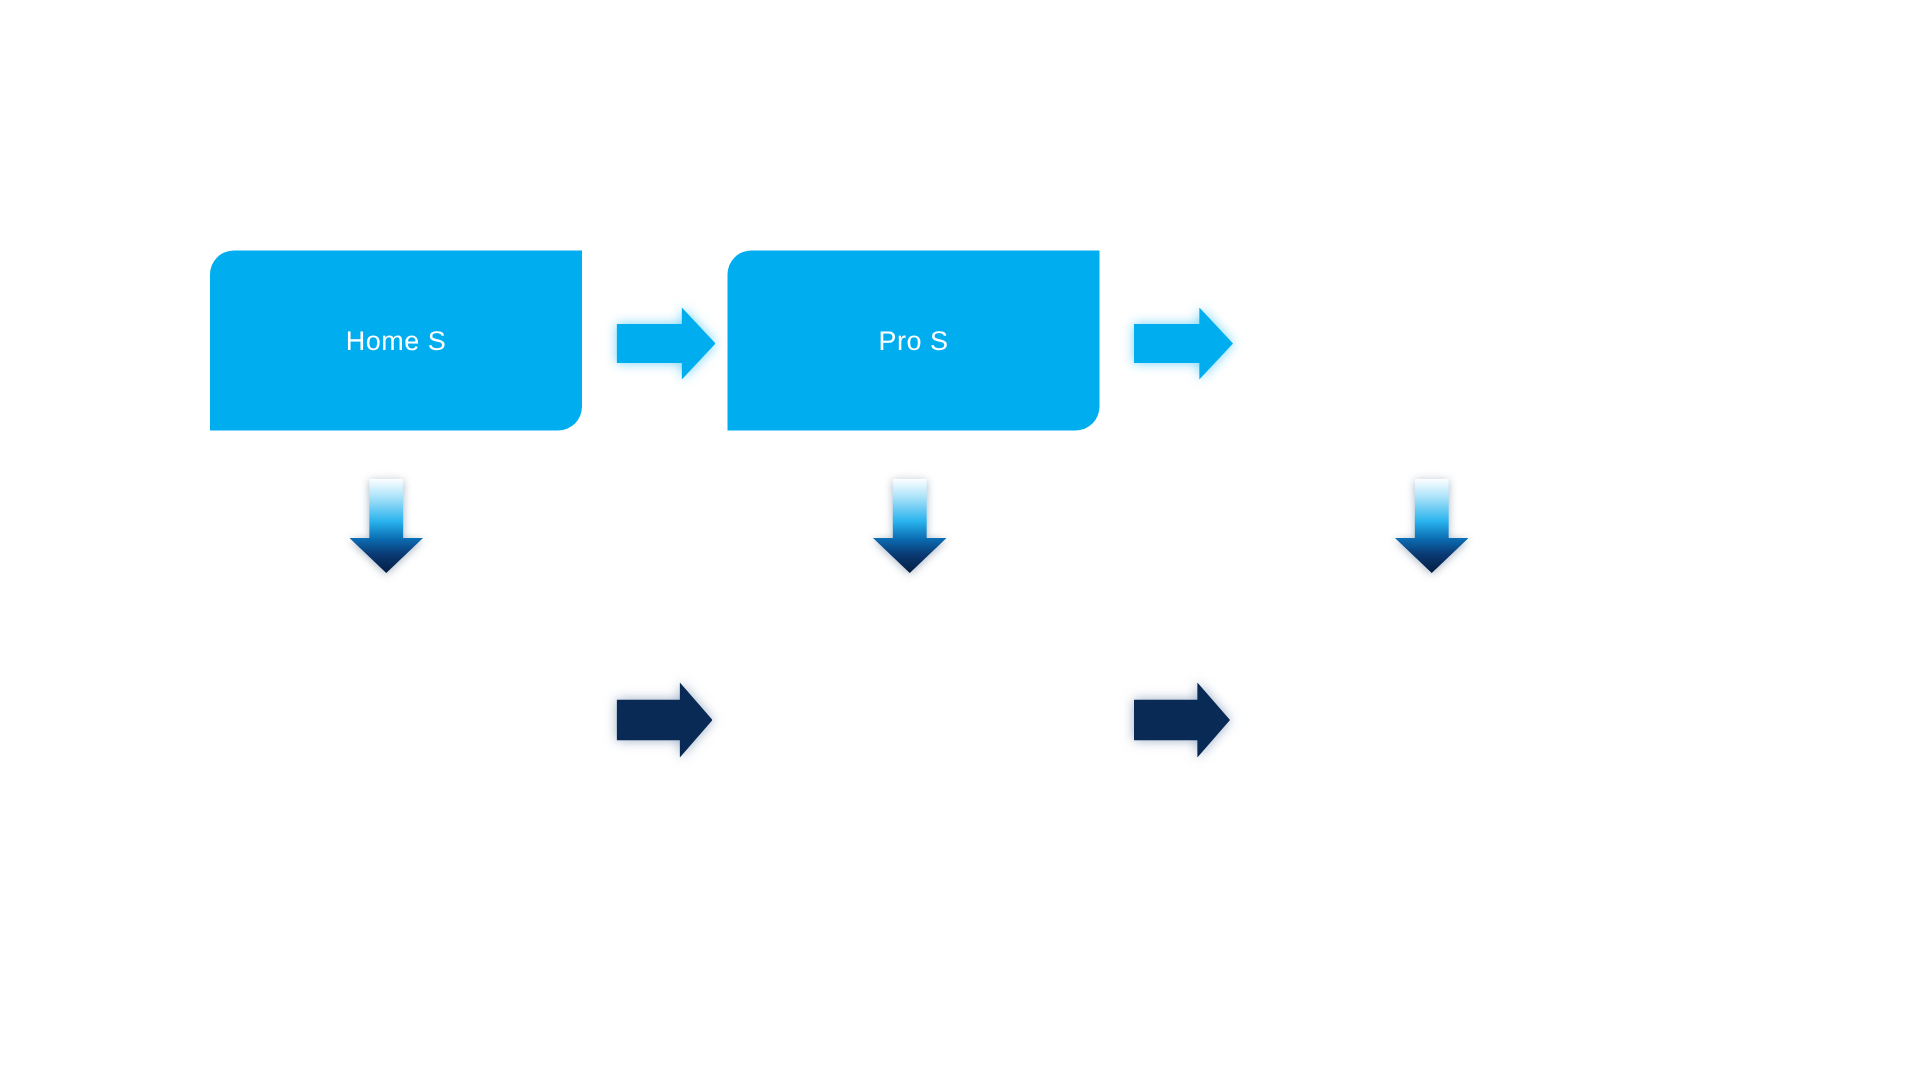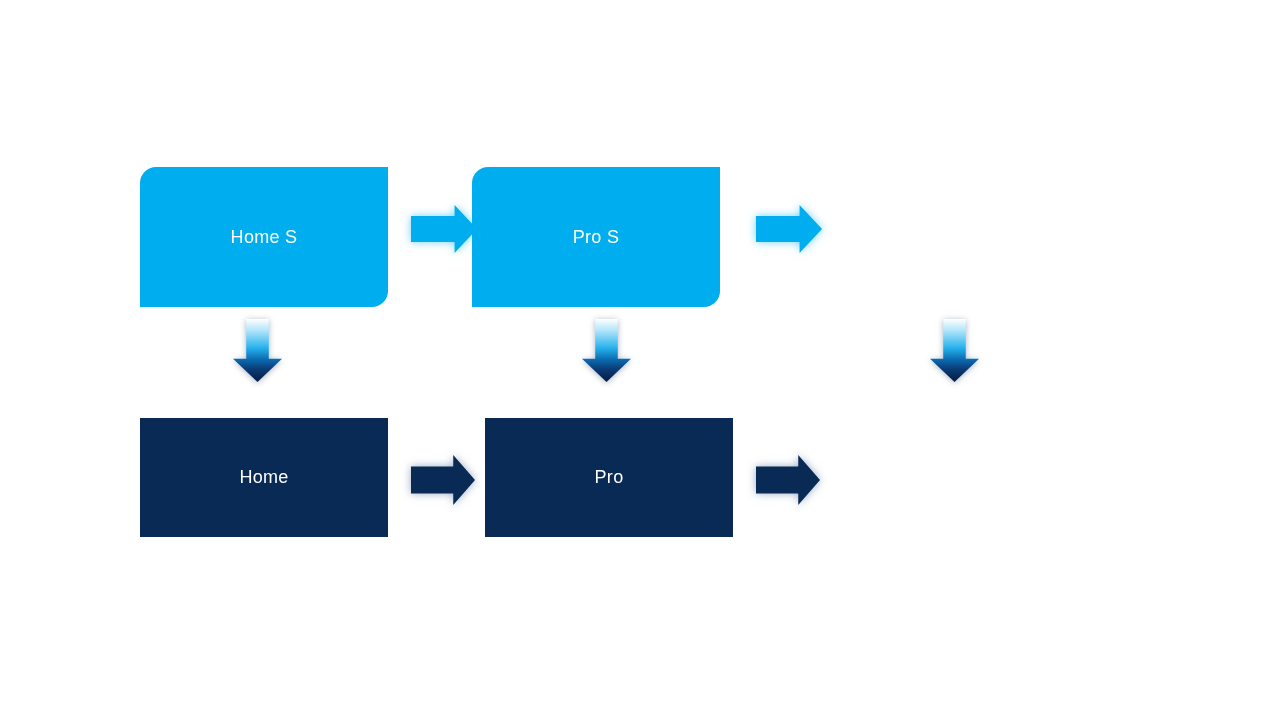--- a/index.html
+++ b/index.html
@@ -17,21 +17,21 @@
   }
   .node {
     position: absolute;
     width: 248px;
     display: flex;
     align-items: center;
     justify-content: center;
   }
   .node.top {
     top: 167px;
-    height: 140px;
+    height: 120px;
     background: var(--light-blue, #00aeef);
     border-radius: 16px 0 16px 0; 
   }
   .node.bottom {
     top: 418px;
     height: 119px;
     background: var(--dark-navy, #082a54);
   }
   .node-label {
     color: var(--label-text, #ffffff);
@@ -69,21 +69,21 @@
   }
 </style>
 </head>
 <body>
 
 <div class="canvas">
 
   <div class="node top" style="left:140px">
     <span class="node-label">Home S</span>
   </div>
-  <div class="node top" style="left:472px">
+  <div class="node top" style="left:485px">
     <span class="node-label">Pro S</span>
   </div>
 
   <div class="arrow-wrap glow-light" style="left:411px;top:205px">
     <div class="rarrow light-fill"></div>
   </div>
   <div class="arrow-wrap glow-light" style="left:756px;top:205px">
     <div class="rarrow light-fill"></div>
   </div>
 
@@ -97,20 +97,14 @@
     <div class="darrow"></div>
   </div>
 
   <div class="arrow-wrap glow-dark" style="left:411px;top:455px">
     <div class="rarrow dark-fill"></div>
   </div>
   <div class="arrow-wrap glow-dark" style="left:756px;top:455px">
     <div class="rarrow dark-fill"></div>
   </div>
 
-  <div class="node bottom" style="left:140px">
-    <span class="node-label">Home</span>
-  </div>
-  <div class="node bottom" style="left:485px">
-    <span class="node-label">Pro</span>
-  </div>
 
 </div>
 
 </body></html>

